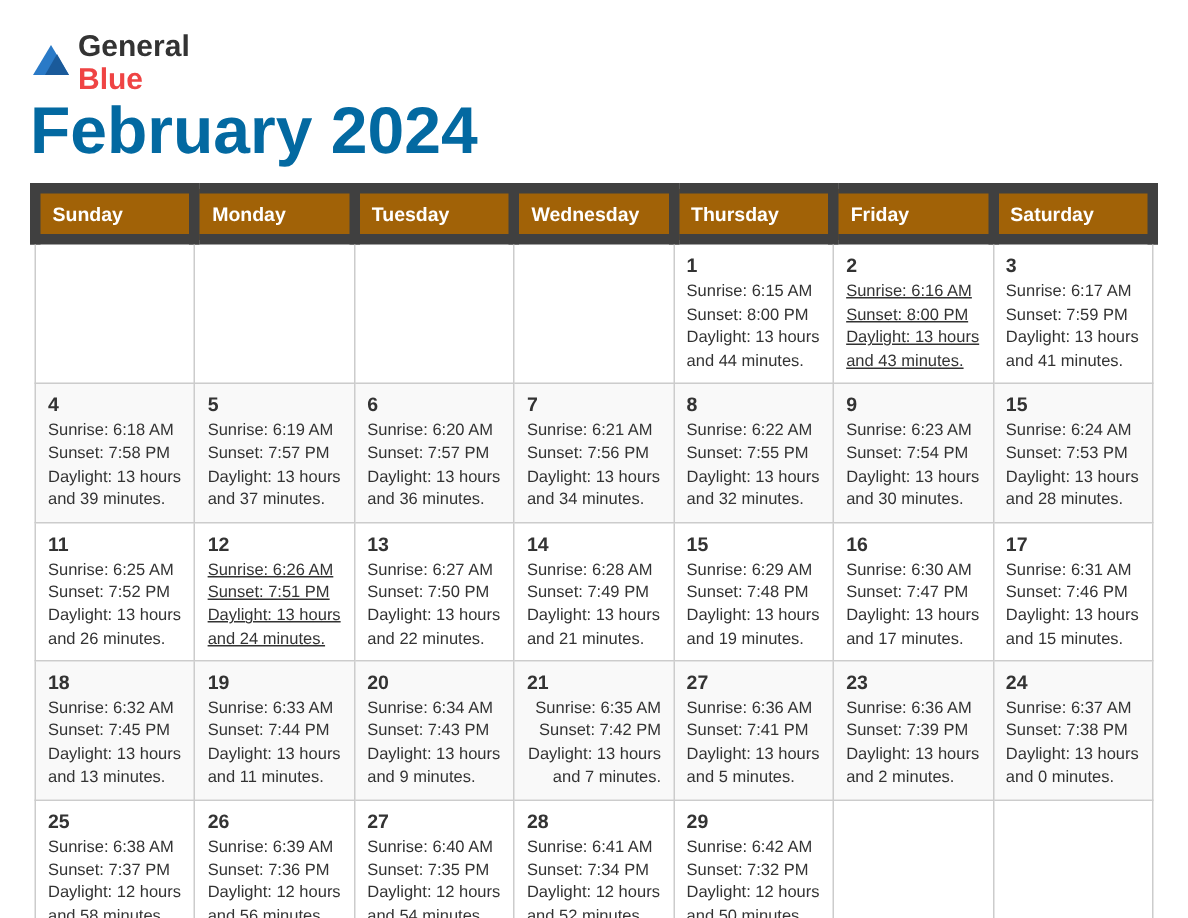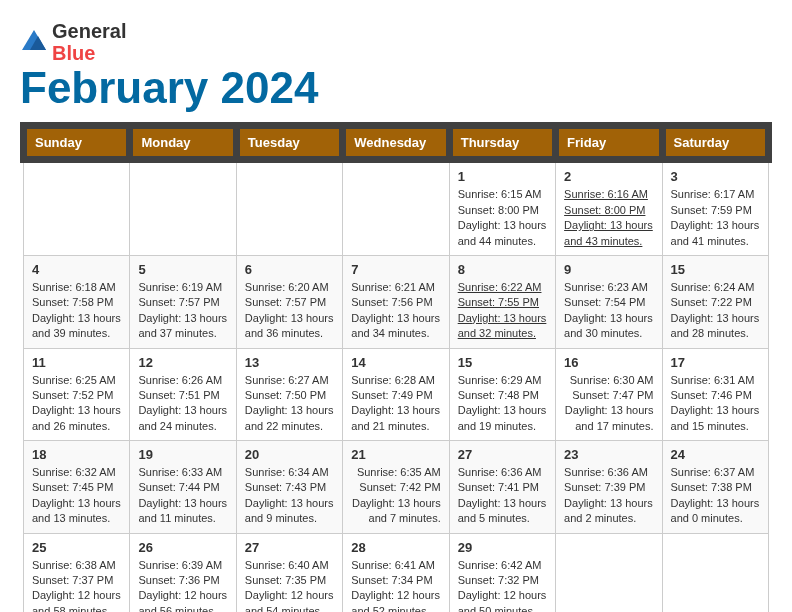--- a/index.html
+++ b/index.html
@@ -172,51 +172,51 @@
         </td>
         <td>
           <span class="day-number">7</span>
           <div class="day-info" style="white-space: pre-line;">Sunrise: 6:21 AM
 Sunset: 7:56 PM
 Daylight: 13 hours
 and 34 minutes.</div>
         </td>
         <td>
           <span class="day-number">8</span>
-          <div class="day-info" style="white-space: pre-line; text-decoration: underline;">Sunrise: 6:22 AM
+          <div class="day-info" style="white-space: pre-line;">Sunrise: 6:22 AM
 Sunset: 7:55 PM
 Daylight: 13 hours
 and 32 minutes.</div>
         </td>
         <td>
           <span class="day-number">9</span>
           <div class="day-info" style="white-space: pre-line;">Sunrise: 6:23 AM
 Sunset: 7:54 PM
 Daylight: 13 hours
 and 30 minutes.</div>
         </td>
         <td>
           <span class="day-number">15</span>
           <div class="day-info" style="white-space: pre-line;">Sunrise: 6:24 AM
-Sunset: 7:22 PM
+Sunset: 7:53 PM
 Daylight: 13 hours
 and 28 minutes.</div>
         </td>
       </tr>
       <tr>
         <td>
           <span class="day-number">11</span>
           <div class="day-info" style="white-space: pre-line;">Sunrise: 6:25 AM
 Sunset: 7:52 PM
 Daylight: 13 hours
 and 26 minutes.</div>
         </td>
         <td>
           <span class="day-number">12</span>
-          <div class="day-info" style="white-space: pre-line;">Sunrise: 6:26 AM
+          <div class="day-info" style="white-space: pre-line; text-decoration: underline;">Sunrise: 6:26 AM
 Sunset: 7:51 PM
 Daylight: 13 hours
 and 24 minutes.</div>
         </td>
         <td>
           <span class="day-number">13</span>
           <div class="day-info" style="white-space: pre-line;">Sunrise: 6:27 AM
 Sunset: 7:50 PM
 Daylight: 13 hours
 and 22 minutes.</div>
@@ -230,21 +230,21 @@
         </td>
         <td>
           <span class="day-number">15</span>
           <div class="day-info" style="white-space: pre-line;">Sunrise: 6:29 AM
 Sunset: 7:48 PM
 Daylight: 13 hours
 and 19 minutes.</div>
         </td>
         <td>
           <span class="day-number">16</span>
-          <div class="day-info" style="white-space: pre-line; text-align: right;">Sunrise: 6:30 AM
+          <div class="day-info" style="white-space: pre-line;">Sunrise: 6:30 AM
 Sunset: 7:47 PM
 Daylight: 13 hours
 and 17 minutes.</div>
         </td>
         <td>
           <span class="day-number">17</span>
           <div class="day-info" style="white-space: pre-line;">Sunrise: 6:31 AM
 Sunset: 7:46 PM
 Daylight: 13 hours
 and 15 minutes.</div>

